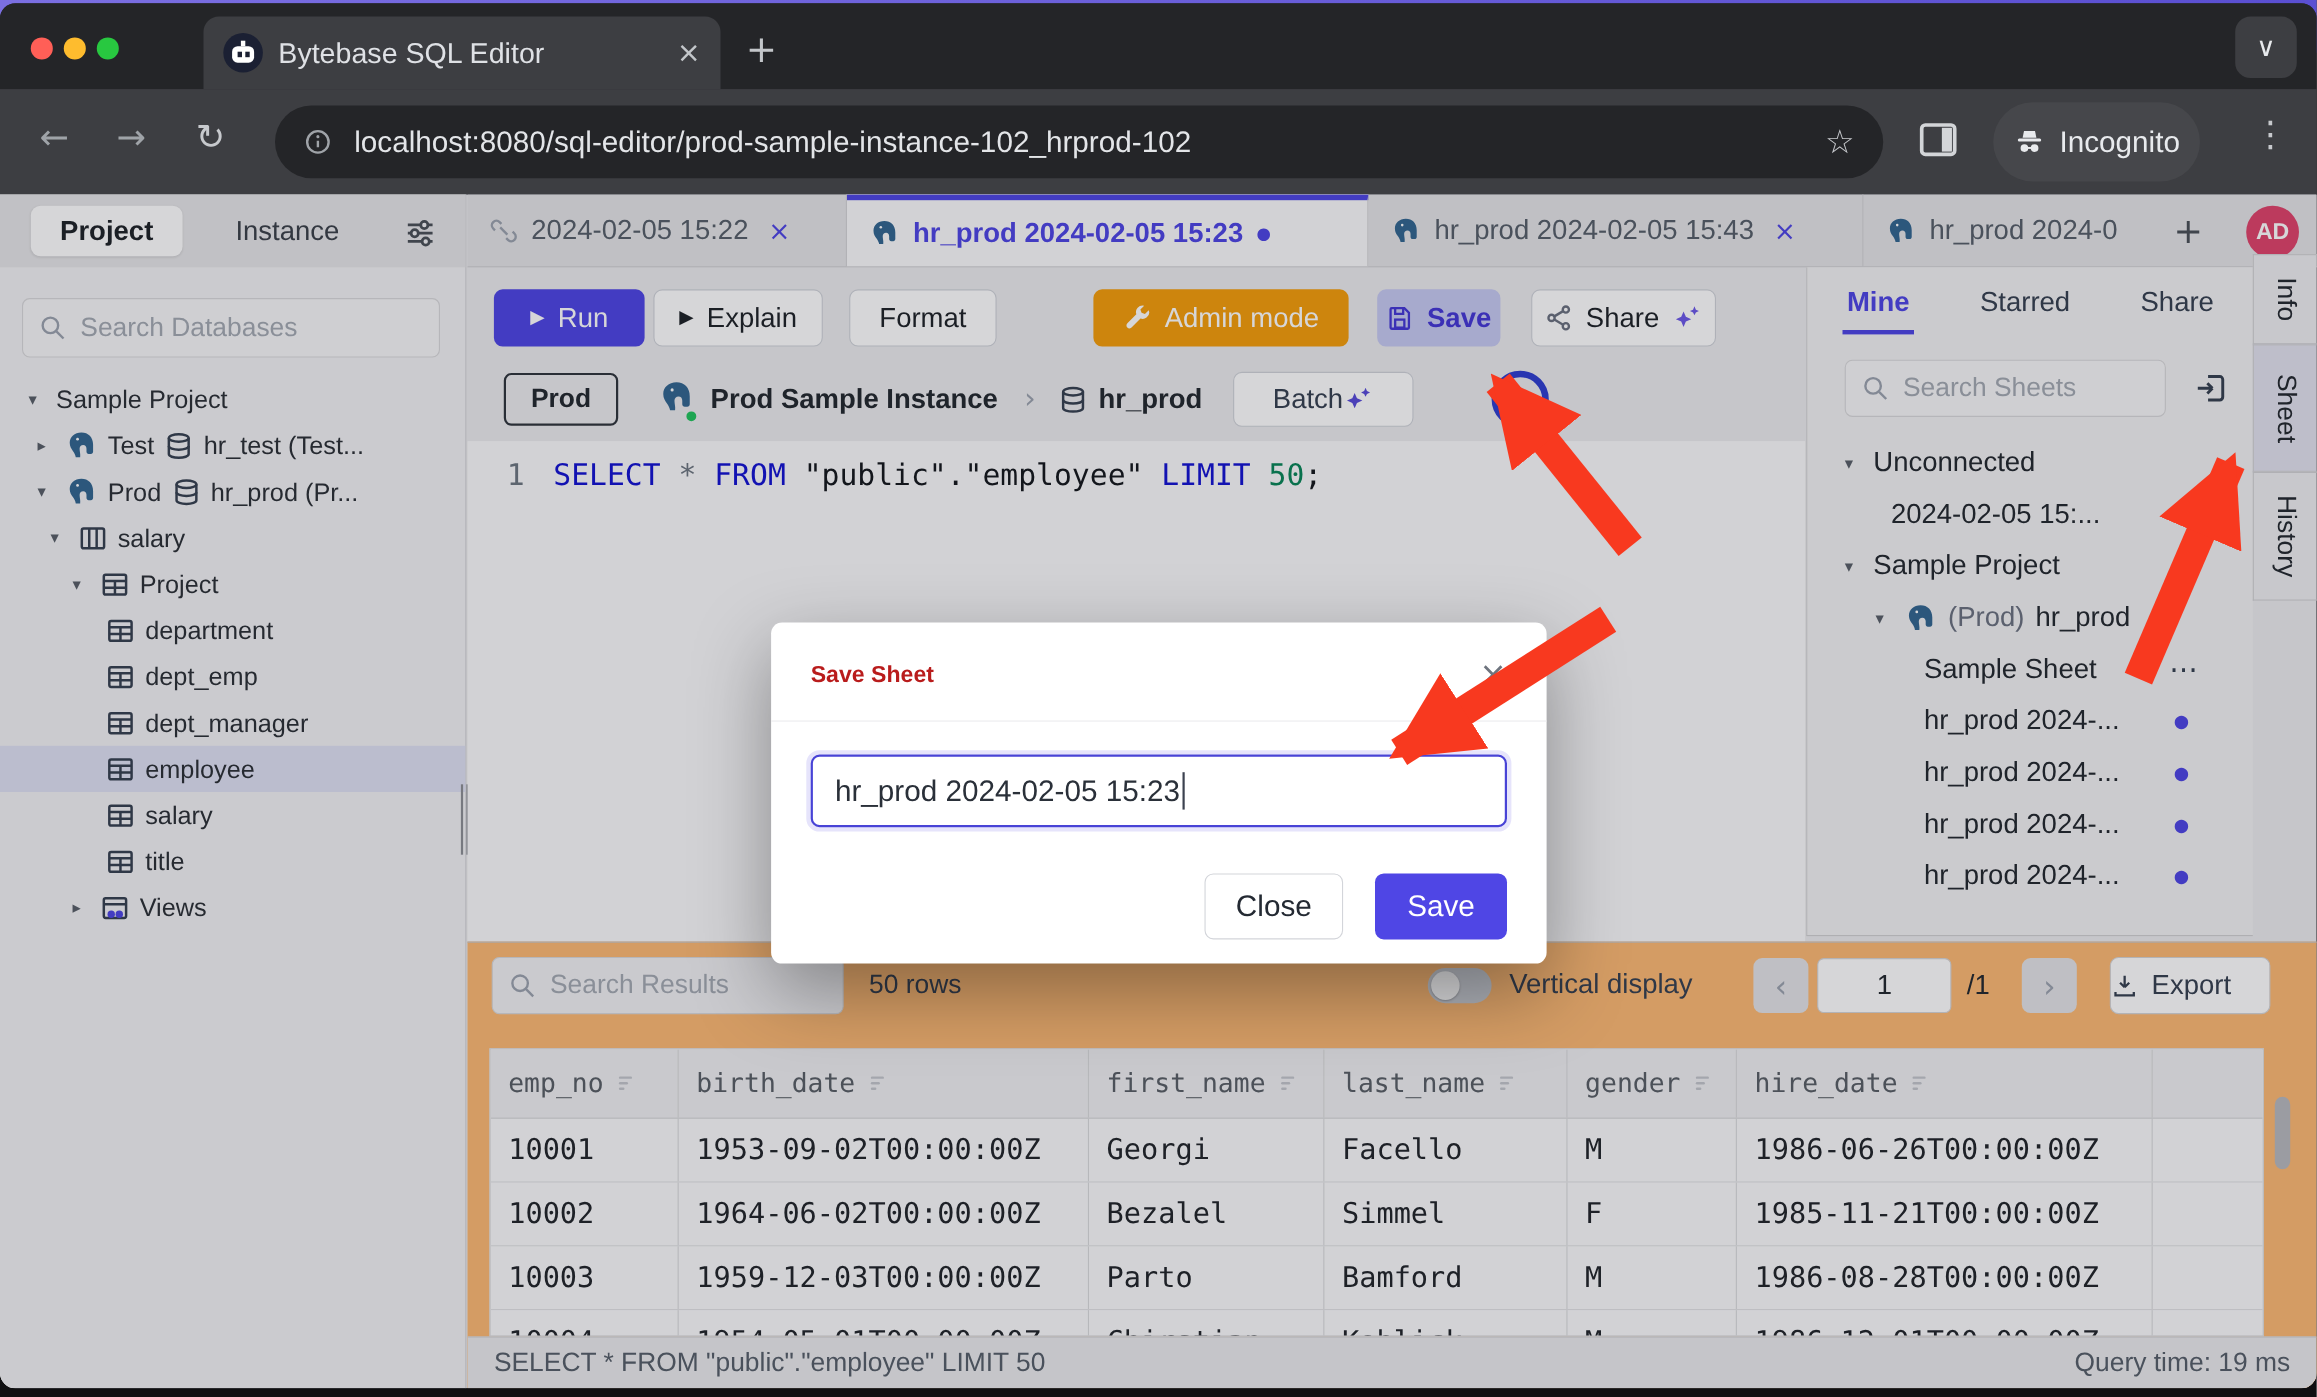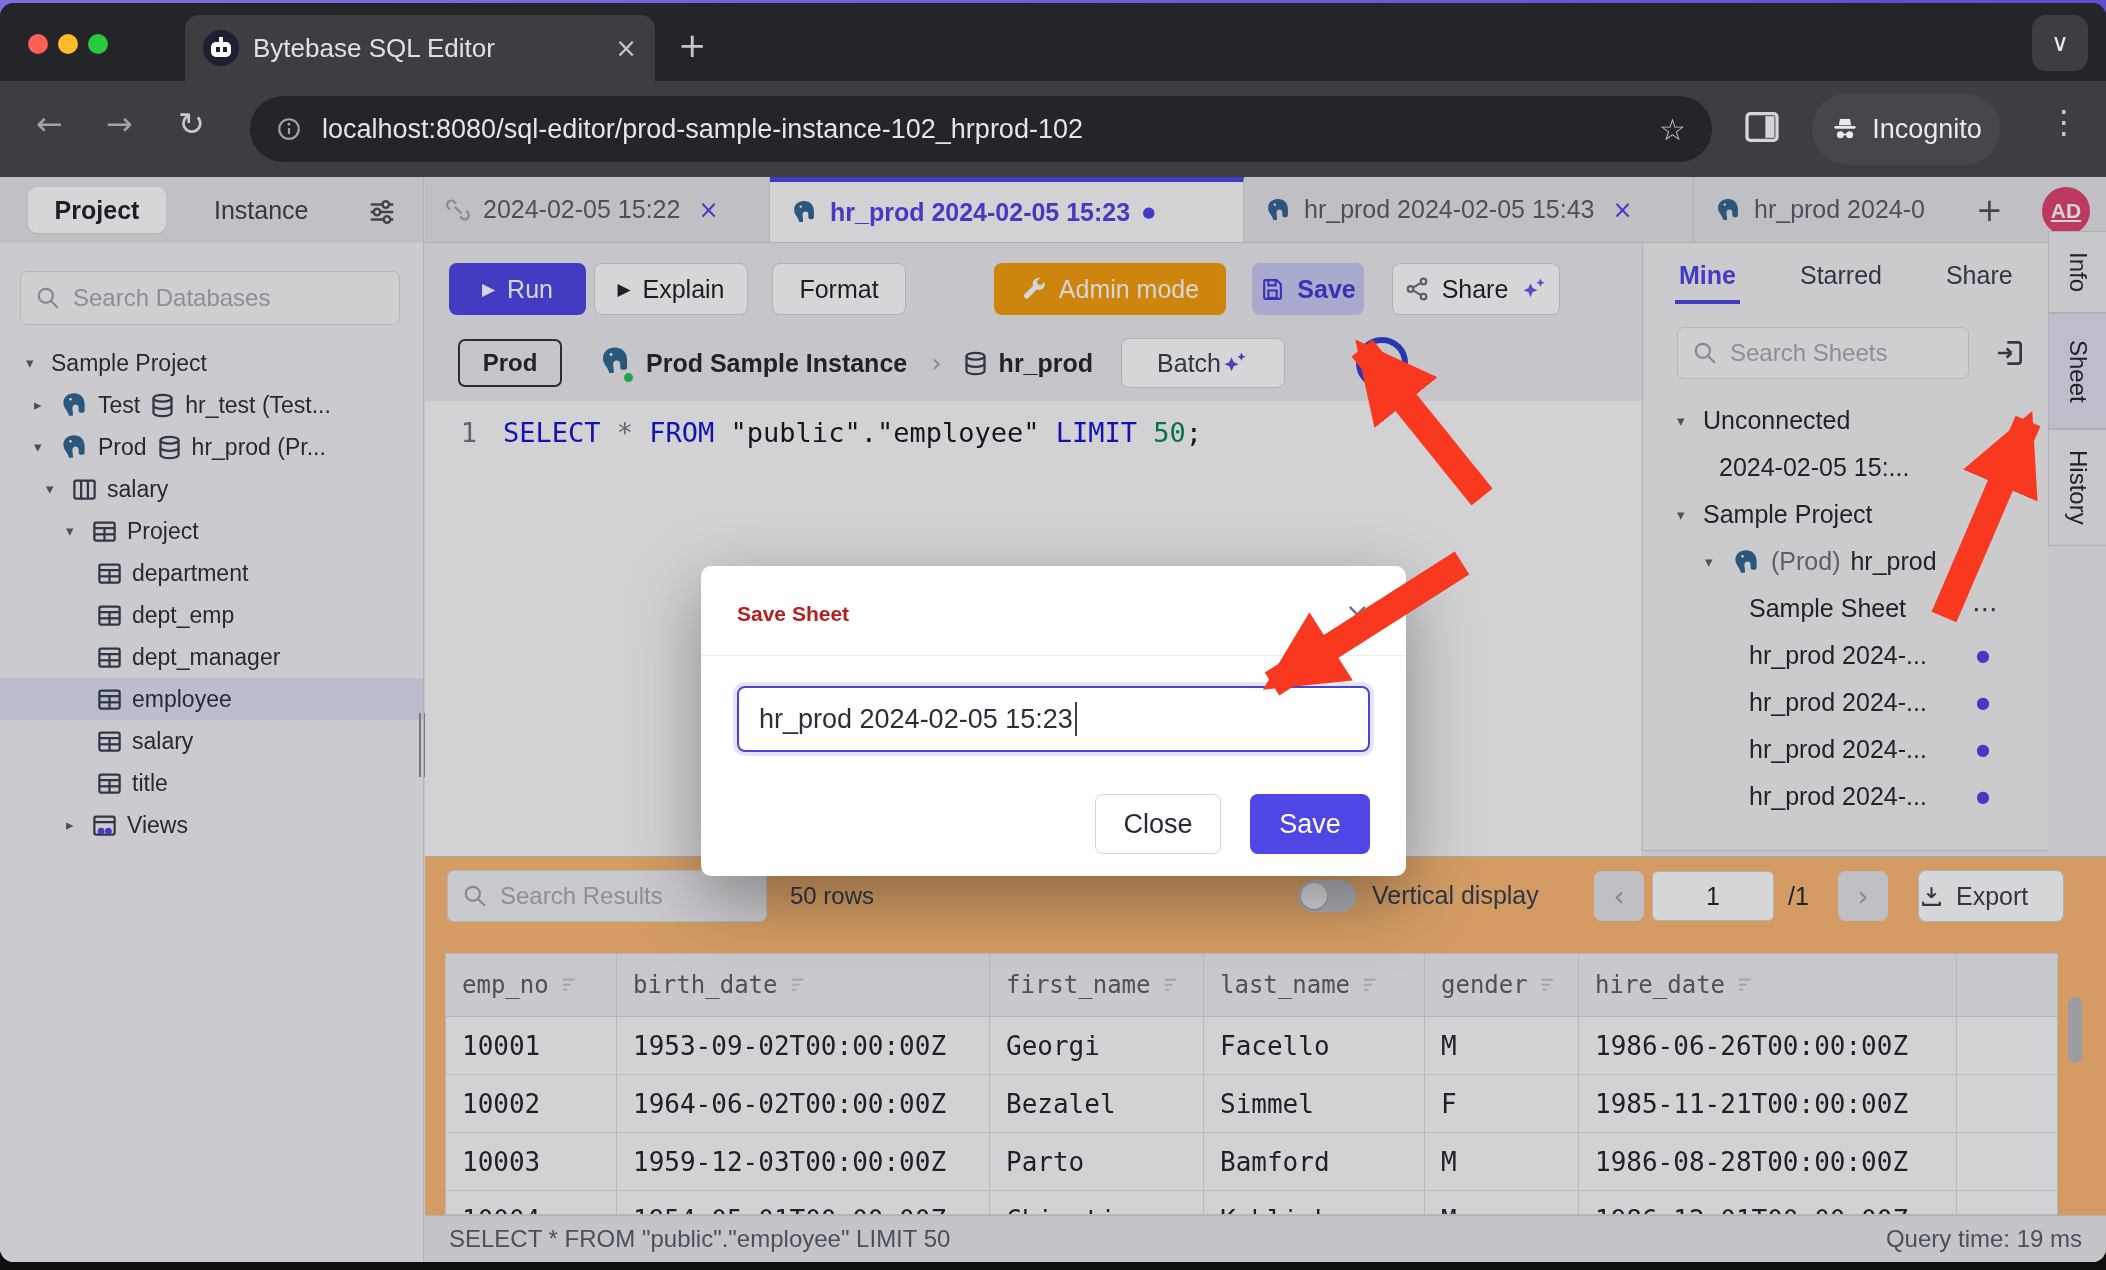--- a/index.html
+++ b/index.html
@@ -68,21 +68,21 @@
   
   .stabs { position:absolute; left:425px; top:0; right:0; height:66px; background:#e5e5e7;
     border-bottom:1px solid #d2d2d4; display:flex; }
   .stab { height:100%; display:flex; align-items:center; gap:12px; padding:0 20px;
     border-right:1px solid #d4d4d6; font-size:25px; color:#57606a; white-space:nowrap; overflow:hidden; }
   .stab .x { color:#4f46e5; font-size:24px; margin-left:6px; }
   .stab.active { background:#fbfbfc; border-top:5px solid #4f46e5; color:#4f46e5; font-weight:700; }
   .stab .dot { color:#4f46e5; font-size:15px; }
   .stab-add { display:flex; align-items:center; padding:0 14px; color:#4b5158; font-size:32px; }
   .avatar { position:absolute; right:16px; top:10px; width:48px; height:48px; border-radius:50%;
-    background:#e0446b; color:#fff; font-size:21px; font-weight:700; display:flex; align-items:center; justify-content:center;text-decoration:underline; }
+    background:#e0446b; color:#fff; font-size:21px; font-weight:700; display:flex; align-items:center; justify-content:center; }
 
   
   .btn { position:absolute; height:52px; top:86px; border-radius:8px; display:flex; align-items:center;
     justify-content:center; gap:12px; font-size:25px; }
   .btn.light { background:#fff; border:1px solid #d0d3d9; color:#1f2328; }
   .b-run { left:449px; width:137px; background:#4f46e5; color:#fff; font-weight:500; }
   .b-explain { left:594px; width:154px; }
   .b-format { left:772px; width:134px; }
   .b-admin { left:994px; width:232px; background:#f59e0b; color:#fff; }
   .b-save { left:1252px; width:112px; background:#c7caf2; color:#4538d6; font-weight:600; }

